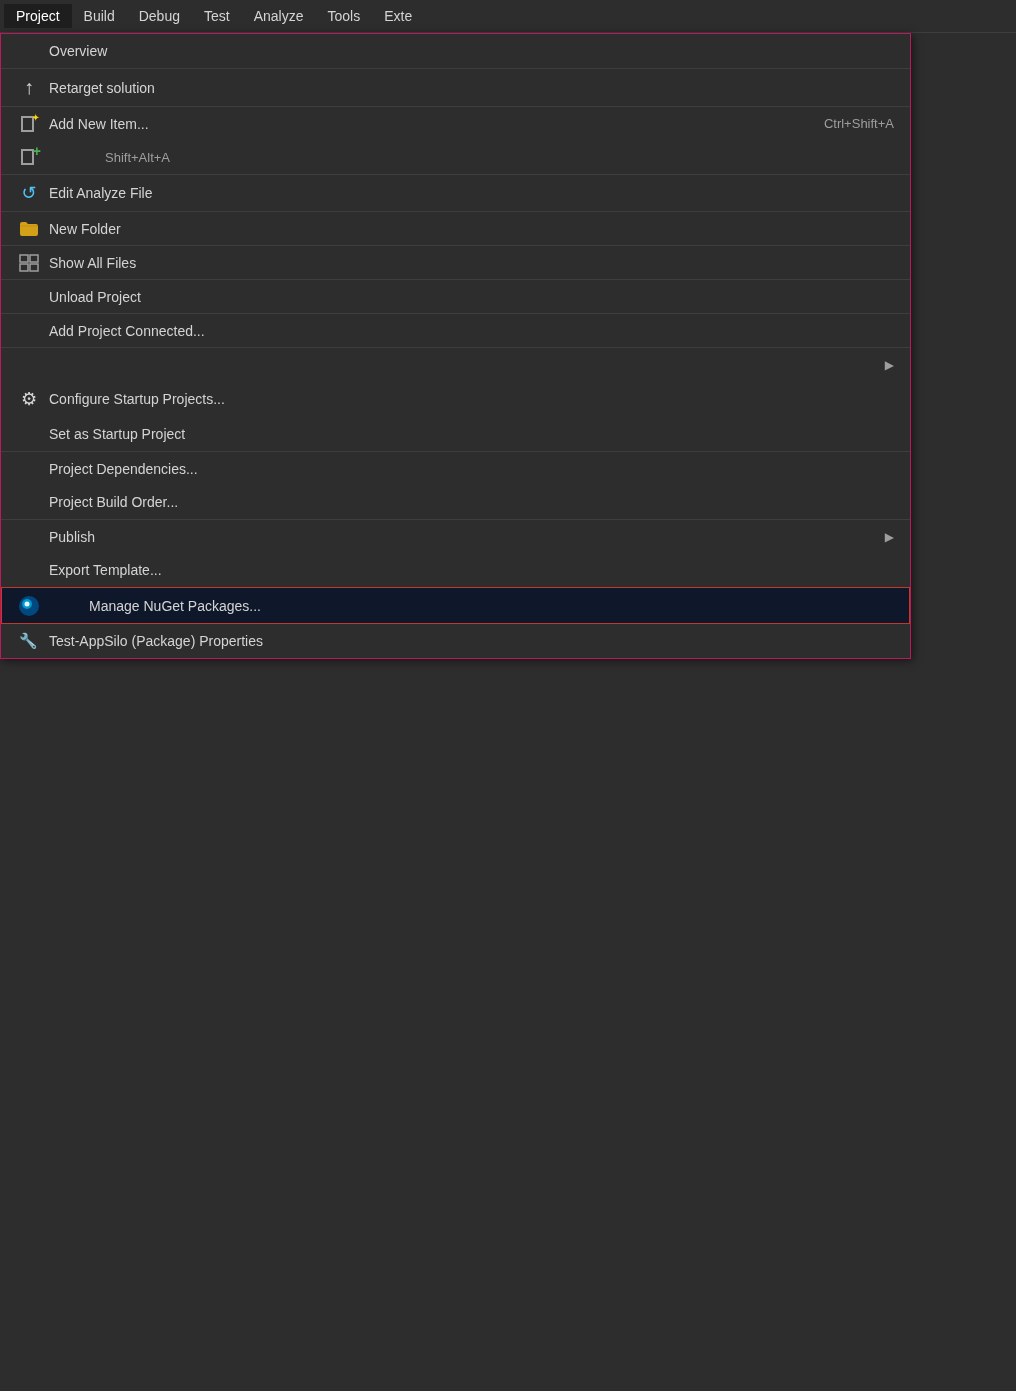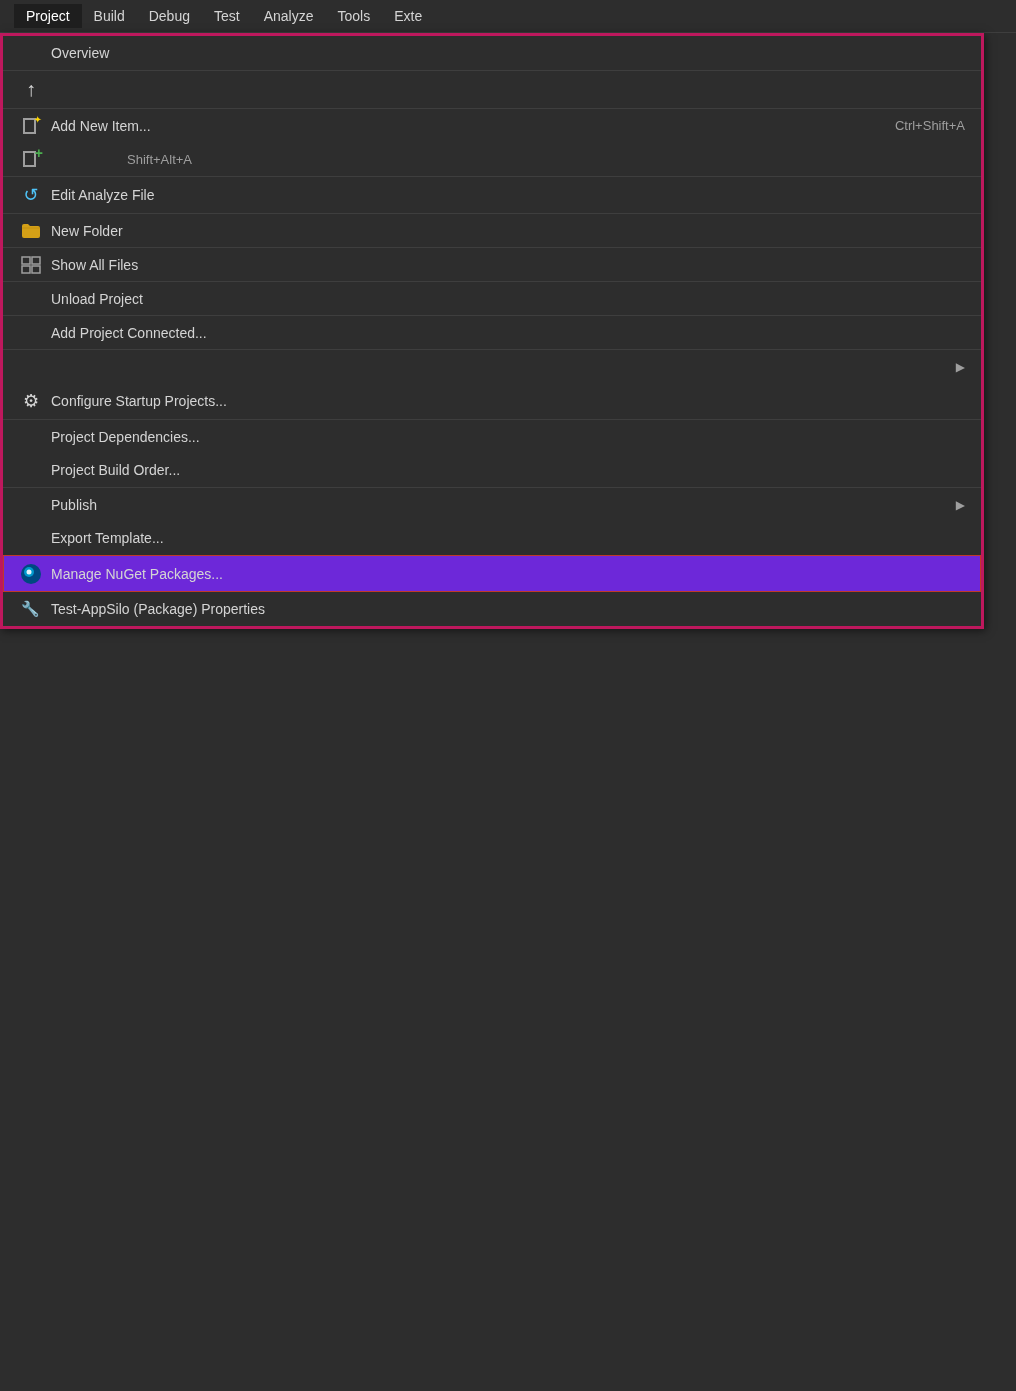--- a/index.html
+++ b/index.html
@@ -13,57 +13,58 @@
       font-family: 'Segoe UI', Arial, sans-serif;
       font-size: 14px;
       color: #d4d4d4;
       width: 1016px;
       min-height: 1391px;
     }
 
     .menu-bar {
       display: flex;
       background: #2d2d2d;
-      padding: 4px 14px;
+      padding: 4px 4px;
       border-bottom: 1px solid #3e3e3e;
       align-items: flex-end;
     }
 
     .menu-bar-item {
       padding: 4px 12px;
       cursor: pointer;
       color: #d4d4d4;
       font-size: 14px;
     }
 
     .menu-bar-item.active {
       background: #1e1e1e;
       color: #ffffff;
     }
 
     .menu-container {
       background: #2d2d2d;
-      width: 984px;
-      border: 3px solid #be185d;
+      width: 911px;
+      border: 1px solid #be185d;
       box-shadow: 2px 2px 8px rgba(0,0,0,0.5);
     }
 
     .menu-item {
       display: flex;
       align-items: center;
       padding: 7px 16px 7px 12px;
       cursor: pointer;
       position: relative;
       min-height: 34px;
     }
 
     .menu-item.highlighted {
-      background: #6d28d9;
+      background: #0f172a;
       outline: 1px solid #c0392b;
       outline-offset: -1px;
+      gap: 40px;
     }
 
     .menu-item.separator-above {
       border-top: 1px solid #3e3e3e;
     }
 
     .menu-item-icon {
       width: 32px;
       display: flex;
       align-items: center;
@@ -75,21 +76,21 @@
 
     .menu-item-label {
       flex: 1;
       padding-left: 4px;
       color: #d4d4d4;
     }
 
     .menu-item-shortcut {
       color: #9e9e9e;
       font-size: 13px;
-      margin-left: 80px;
+      margin-left: 60px;
     }
 
     .menu-item-arrow {
       color: #9e9e9e;
       margin-left: auto;
       font-size: 12px;
     }
 
     
     .doc-star {
@@ -158,20 +159,21 @@
 
 <div class="menu-container">
 
   <div class="menu-item">
     <div class="menu-item-icon"></div>
     <div class="menu-item-label">Overview</div>
   </div>
 
   <div class="menu-item separator-above">
     <div class="menu-item-icon" style="font-size:20px; color:#d4d4d4;">↑</div>
+    <div class="menu-item-label">Retarget solution</div>
   </div>
 
   <div class="menu-item separator-above">
     <div class="menu-item-icon">
       <div class="doc-star">
         <div class="doc"></div>
         <div class="star">✦</div>
       </div>
     </div>
     <div class="menu-item-label">Add New Item...</div>
@@ -228,20 +230,24 @@
   <div class="menu-item separator-above">
     <div class="menu-item-icon"></div>
     <div class="menu-item-arrow">▶</div>
   </div>
 
   <div class="menu-item">
     <div class="menu-item-icon" style="font-size:18px; color:#d4d4d4;">⚙</div>
     <div class="menu-item-label">Configure Startup Projects...</div>
   </div>
 
+  <div class="menu-item">
+    <div class="menu-item-icon"></div>
+    <div class="menu-item-label">Set as Startup Project</div>
+  </div>
 
   <div class="menu-item separator-above">
     <div class="menu-item-icon"></div>
     <div class="menu-item-label">Project Dependencies...</div>
   </div>
 
   <div class="menu-item">
     <div class="menu-item-icon"></div>
     <div class="menu-item-label">Project Build Order...</div>
   </div>

